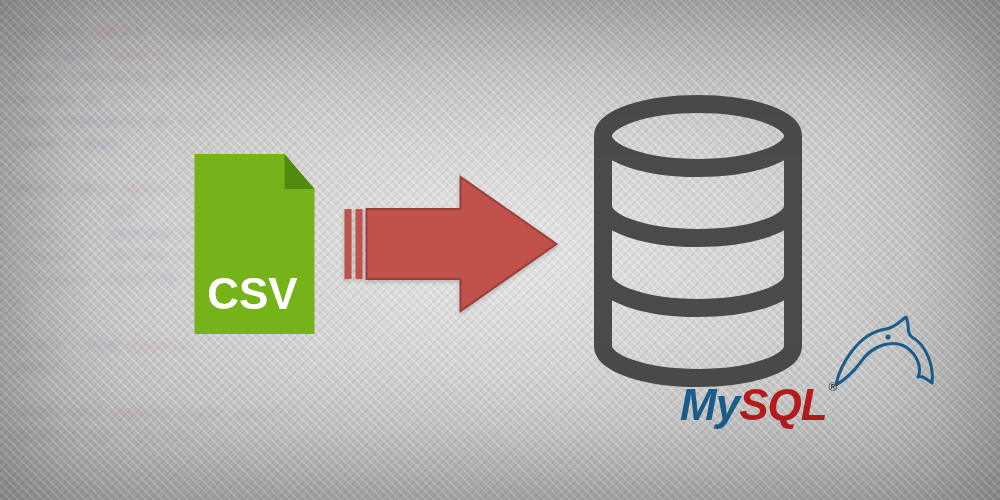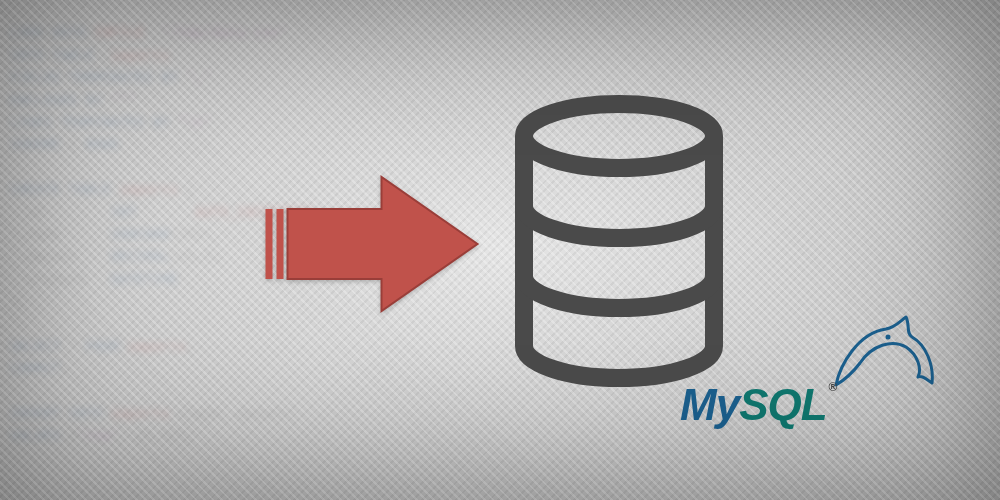--- a/index.html
+++ b/index.html
@@ -54,21 +54,21 @@
     position: absolute;
     left: 680px;
     top: 380px;
     font-family: Arial, Helvetica, sans-serif;
     font-weight: 700;
     font-size: 44px;
     font-style: italic;
     letter-spacing: -1px;
     color: #1b5f8d;
   }
-  .mysql-logo .sql { color: #0f766e; }
+  .mysql-logo .sql { color: #b91c1c; }
   .mysql-logo .reg {
     font-size: 12px;
     vertical-align: top;
     color: #444;
     font-style: normal;
     margin-left: 2px;
   }
   .dolphin {
     position: absolute;
     left: 830px;
@@ -104,20 +104,27 @@
 
 <span class="kw">SELECT</span> * <span class="kw">FROM</span> <span class="fn">imports</span>;
 <span class="kw">COMMIT</span>;
 
 <span class="kw">INSERT INTO</span> <span class="fn">imports</span> (name, amount)
 <span class="kw">VALUES</span> (<span class="str">'row'</span>, 12.00);
 </div>
 
 <div class="stage">
 
+  <div class="csv-icon">
+    <svg width="140" height="190" viewBox="0 0 140 190">
+      <path d="M10 5 H100 L130 40 V185 H10 Z" fill="#76b21a"></path>
+      <path d="M100 5 L130 40 H100 Z" fill="#528a0f"></path>
+      <text x="68" y="160" text-anchor="middle" fill="#ffffff" font-family="Arial, Helvetica, sans-serif" font-weight="700" font-size="44">CSV</text>
+    </svg>
+  </div>
 
   <div class="arrow-icon">
     <svg width="220" height="150" viewBox="0 0 220 150">
       <rect x="2" y="40" width="7" height="70" fill="#c0524b"></rect>
       <rect x="13" y="40" width="7" height="70" fill="#c0524b"></rect>
       <path d="M24 40 H118 V8 L214 75 L118 142 V110 H24 Z" fill="#c0524b"></path>
       <path d="M24 40 H118 V8 L214 75 L118 142 V110 H24 Z" fill="none" stroke="#9a3e39" stroke-width="2"></path>
     </svg>
   </div>
 

